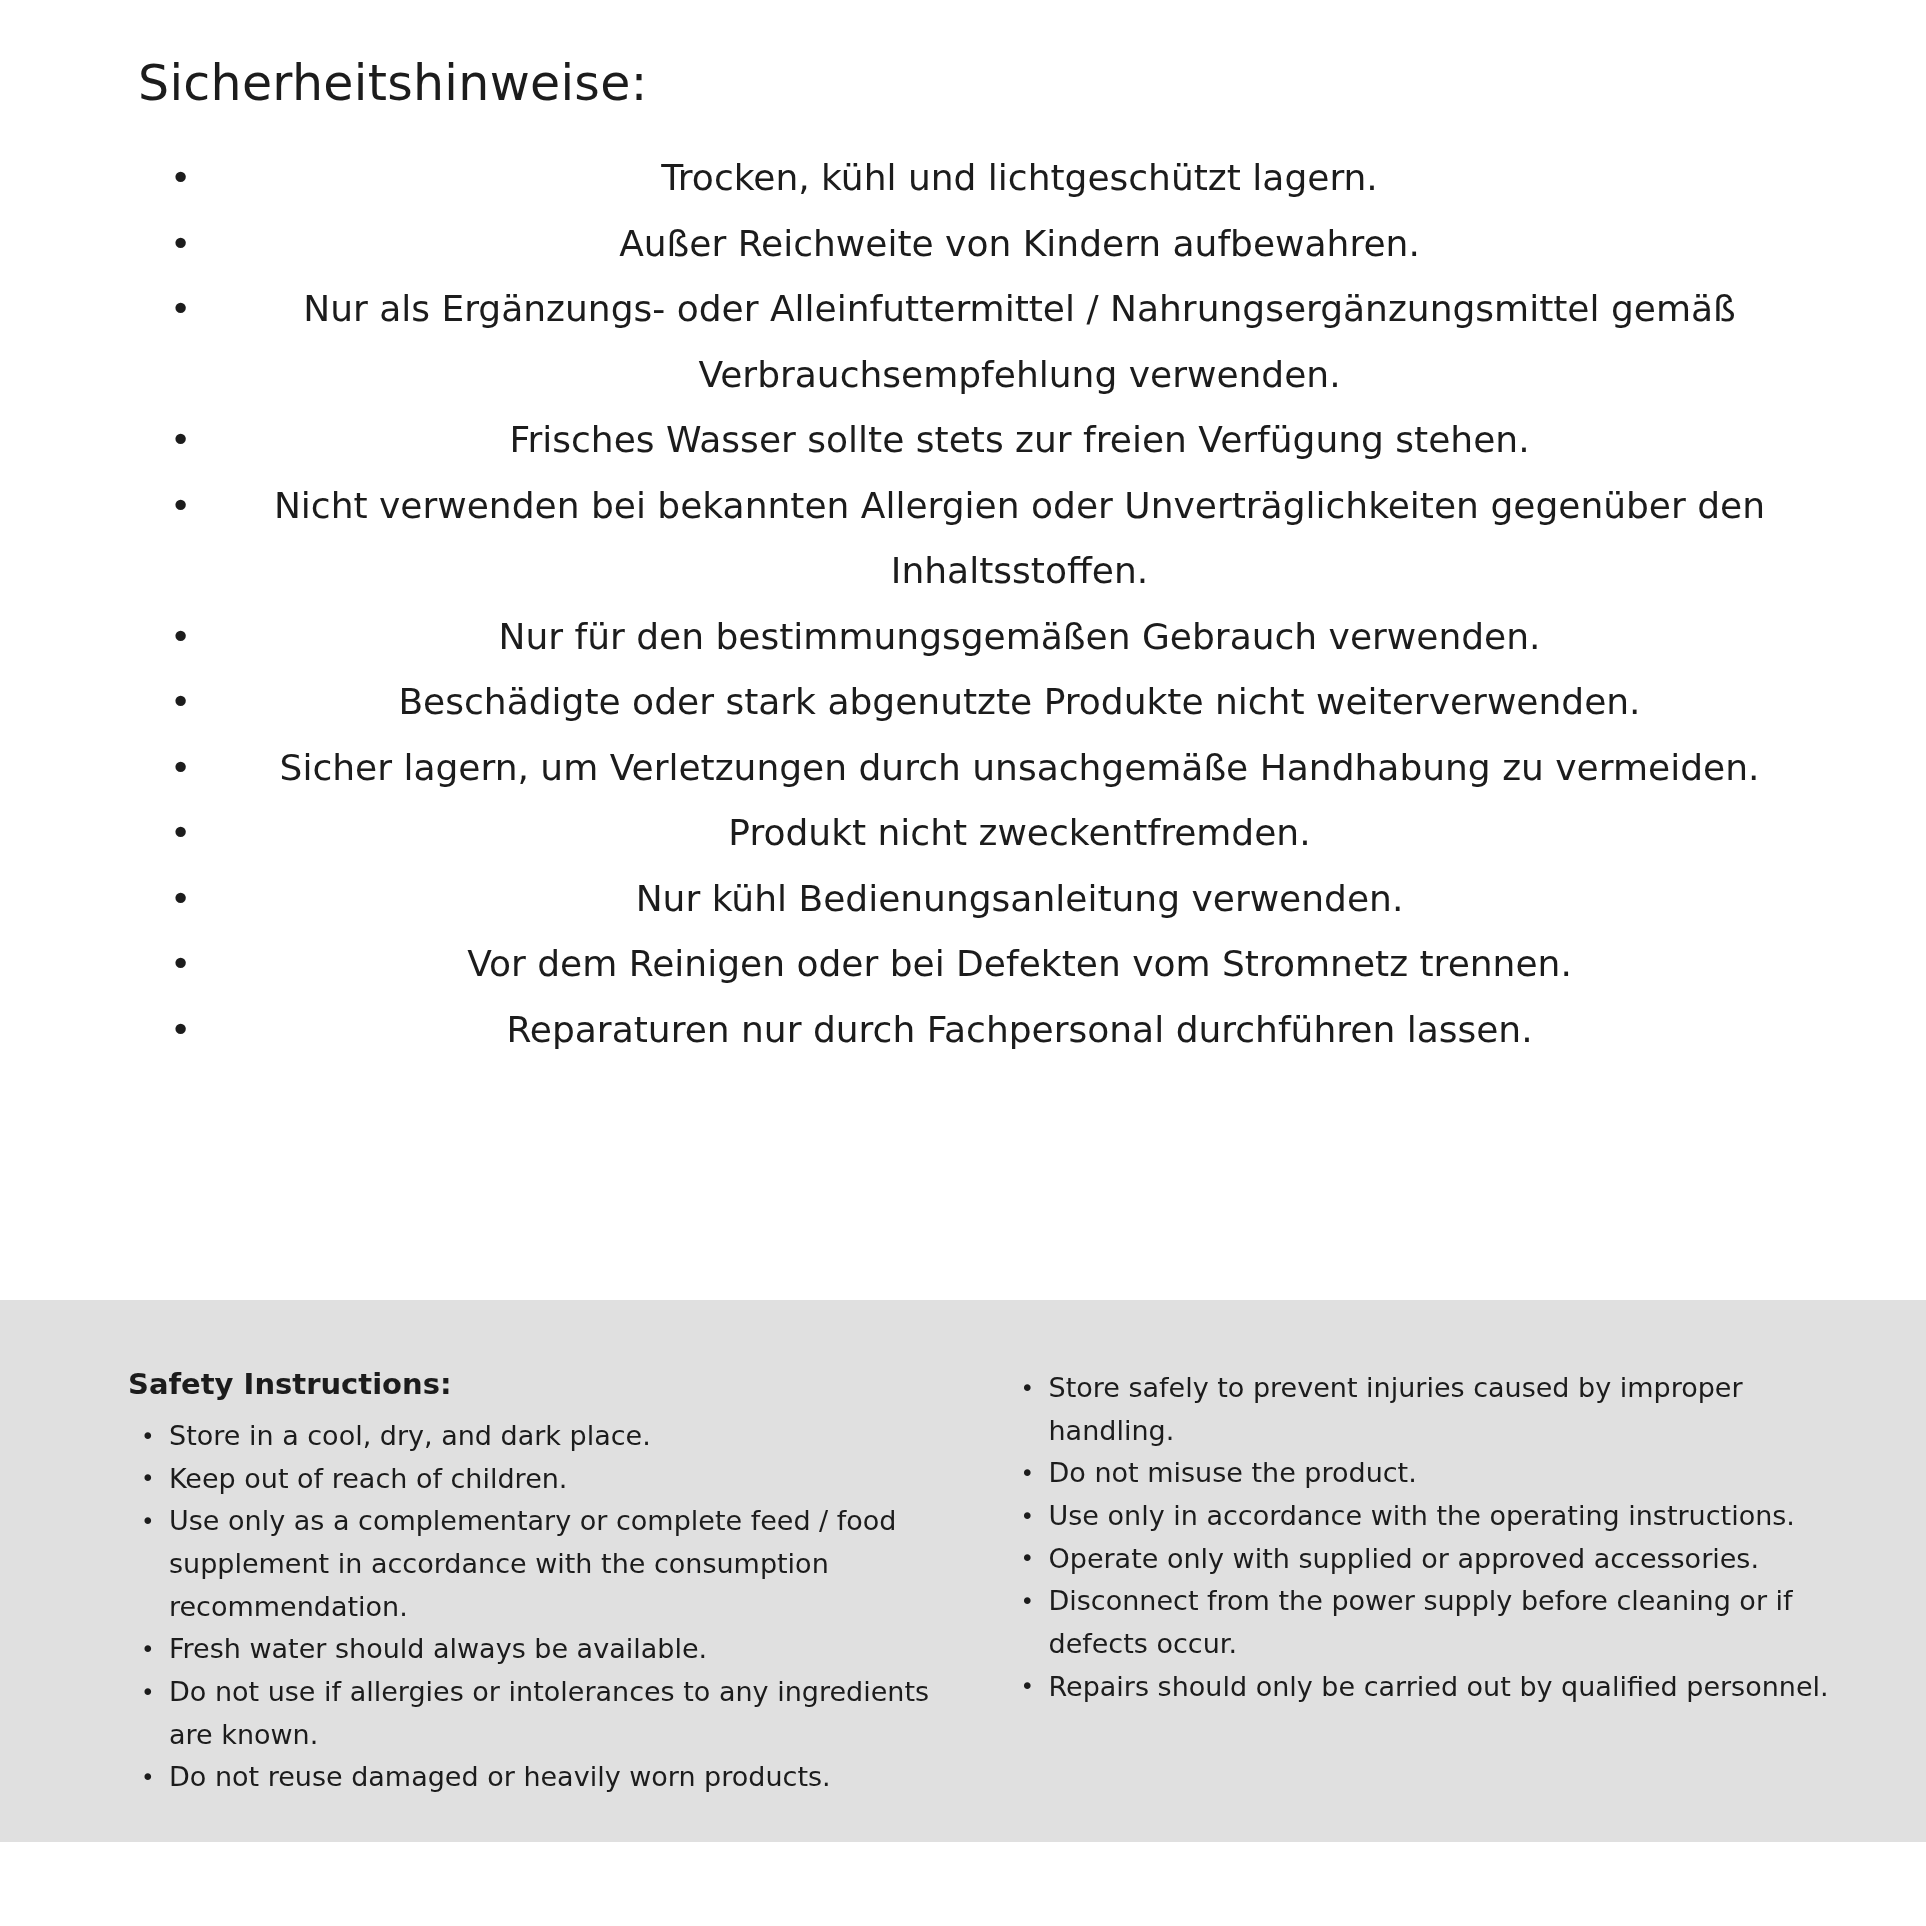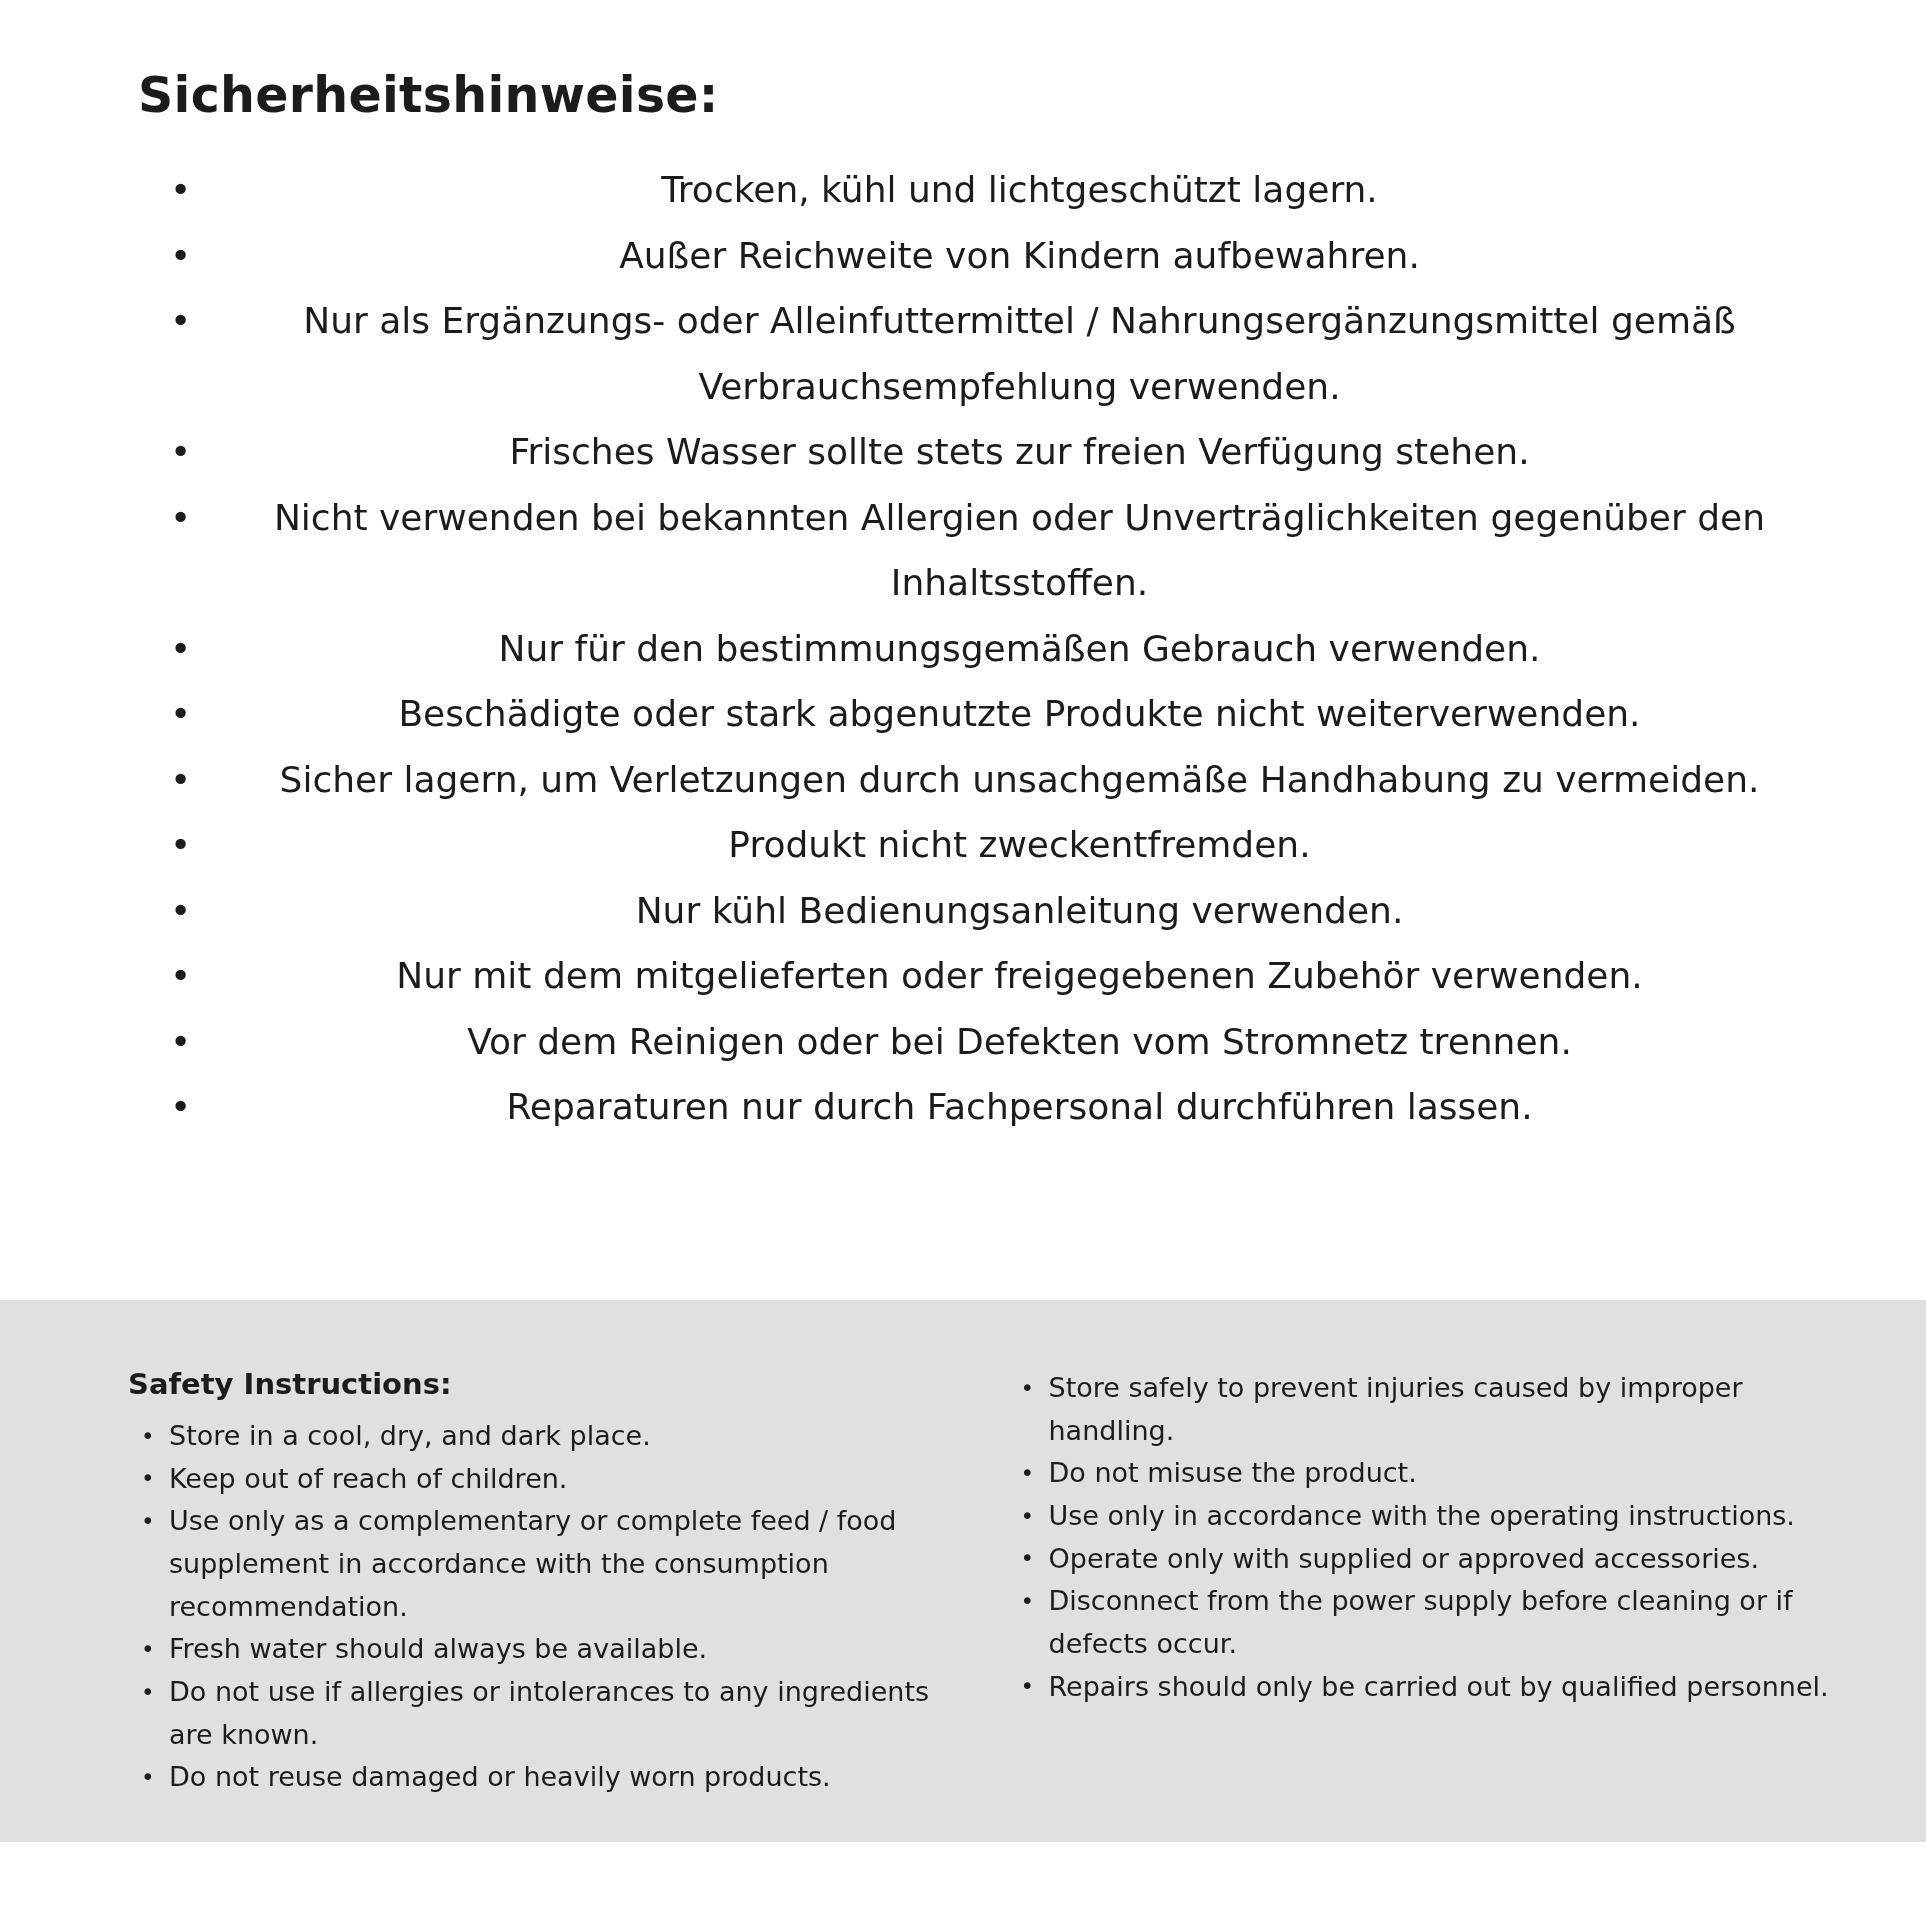--- a/index.html
+++ b/index.html
@@ -16,22 +16,22 @@
   }
   .top-section {
     box-sizing: border-box;
     height: 1300px;
     padding: 55px 96px 0 138px;
     background: #ffffff;
     overflow: hidden;
   }
   .de-title {
     font-size: 49px;
-    font-weight: bold;
-    margin: 12px 0 33px 0;
+    font-weight: normal;
+    margin: 0 0 33px 0;
     letter-spacing: 0.3px;
   }
   ul.de-list {
     list-style: none;
     margin: 0;
     padding: 0 0 0 32px;
     font-size: 36px;
     line-height: 1.82;
     max-width: 1701px;
     text-align: center;
@@ -94,21 +94,20 @@
       <li>Trocken, kühl und lichtgeschützt lagern.</li>
       <li>Außer Reichweite von Kindern aufbewahren.</li>
       <li>Nur als Ergänzungs- oder Alleinfuttermittel / Nahrungsergänzungsmittel gemäß Verbrauchsempfehlung verwenden.</li>
       <li>Frisches Wasser sollte stets zur freien Verfügung stehen.</li>
       <li>Nicht verwenden bei bekannten Allergien oder Unverträglichkeiten gegenüber den Inhaltsstoffen.</li>
       <li>Nur für den bestimmungsgemäßen Gebrauch verwenden.</li>
       <li>Beschädigte oder stark abgenutzte Produkte nicht weiterverwenden.</li>
       <li>Sicher lagern, um Verletzungen durch unsachgemäße Handhabung zu vermeiden.</li>
       <li>Produkt nicht zweckentfremden.</li>
       <li>Nur kühl Bedienungsanleitung verwenden.</li>
-      <li>Nur mit dem mitgelieferten oder freigegebenen Zubehör verwenden.</li>
       <li>Vor dem Reinigen oder bei Defekten vom Stromnetz trennen.</li>
       <li>Reparaturen nur durch Fachpersonal durchführen lassen.</li>
     </ul>
 </div>
 
 <div class="bottom-section">
   <div class="col">
     <h2 class="en-title">Safety Instructions:</h2>
     <ul class="en-list">
         <li>Store in a cool, dry, and dark place.</li>

